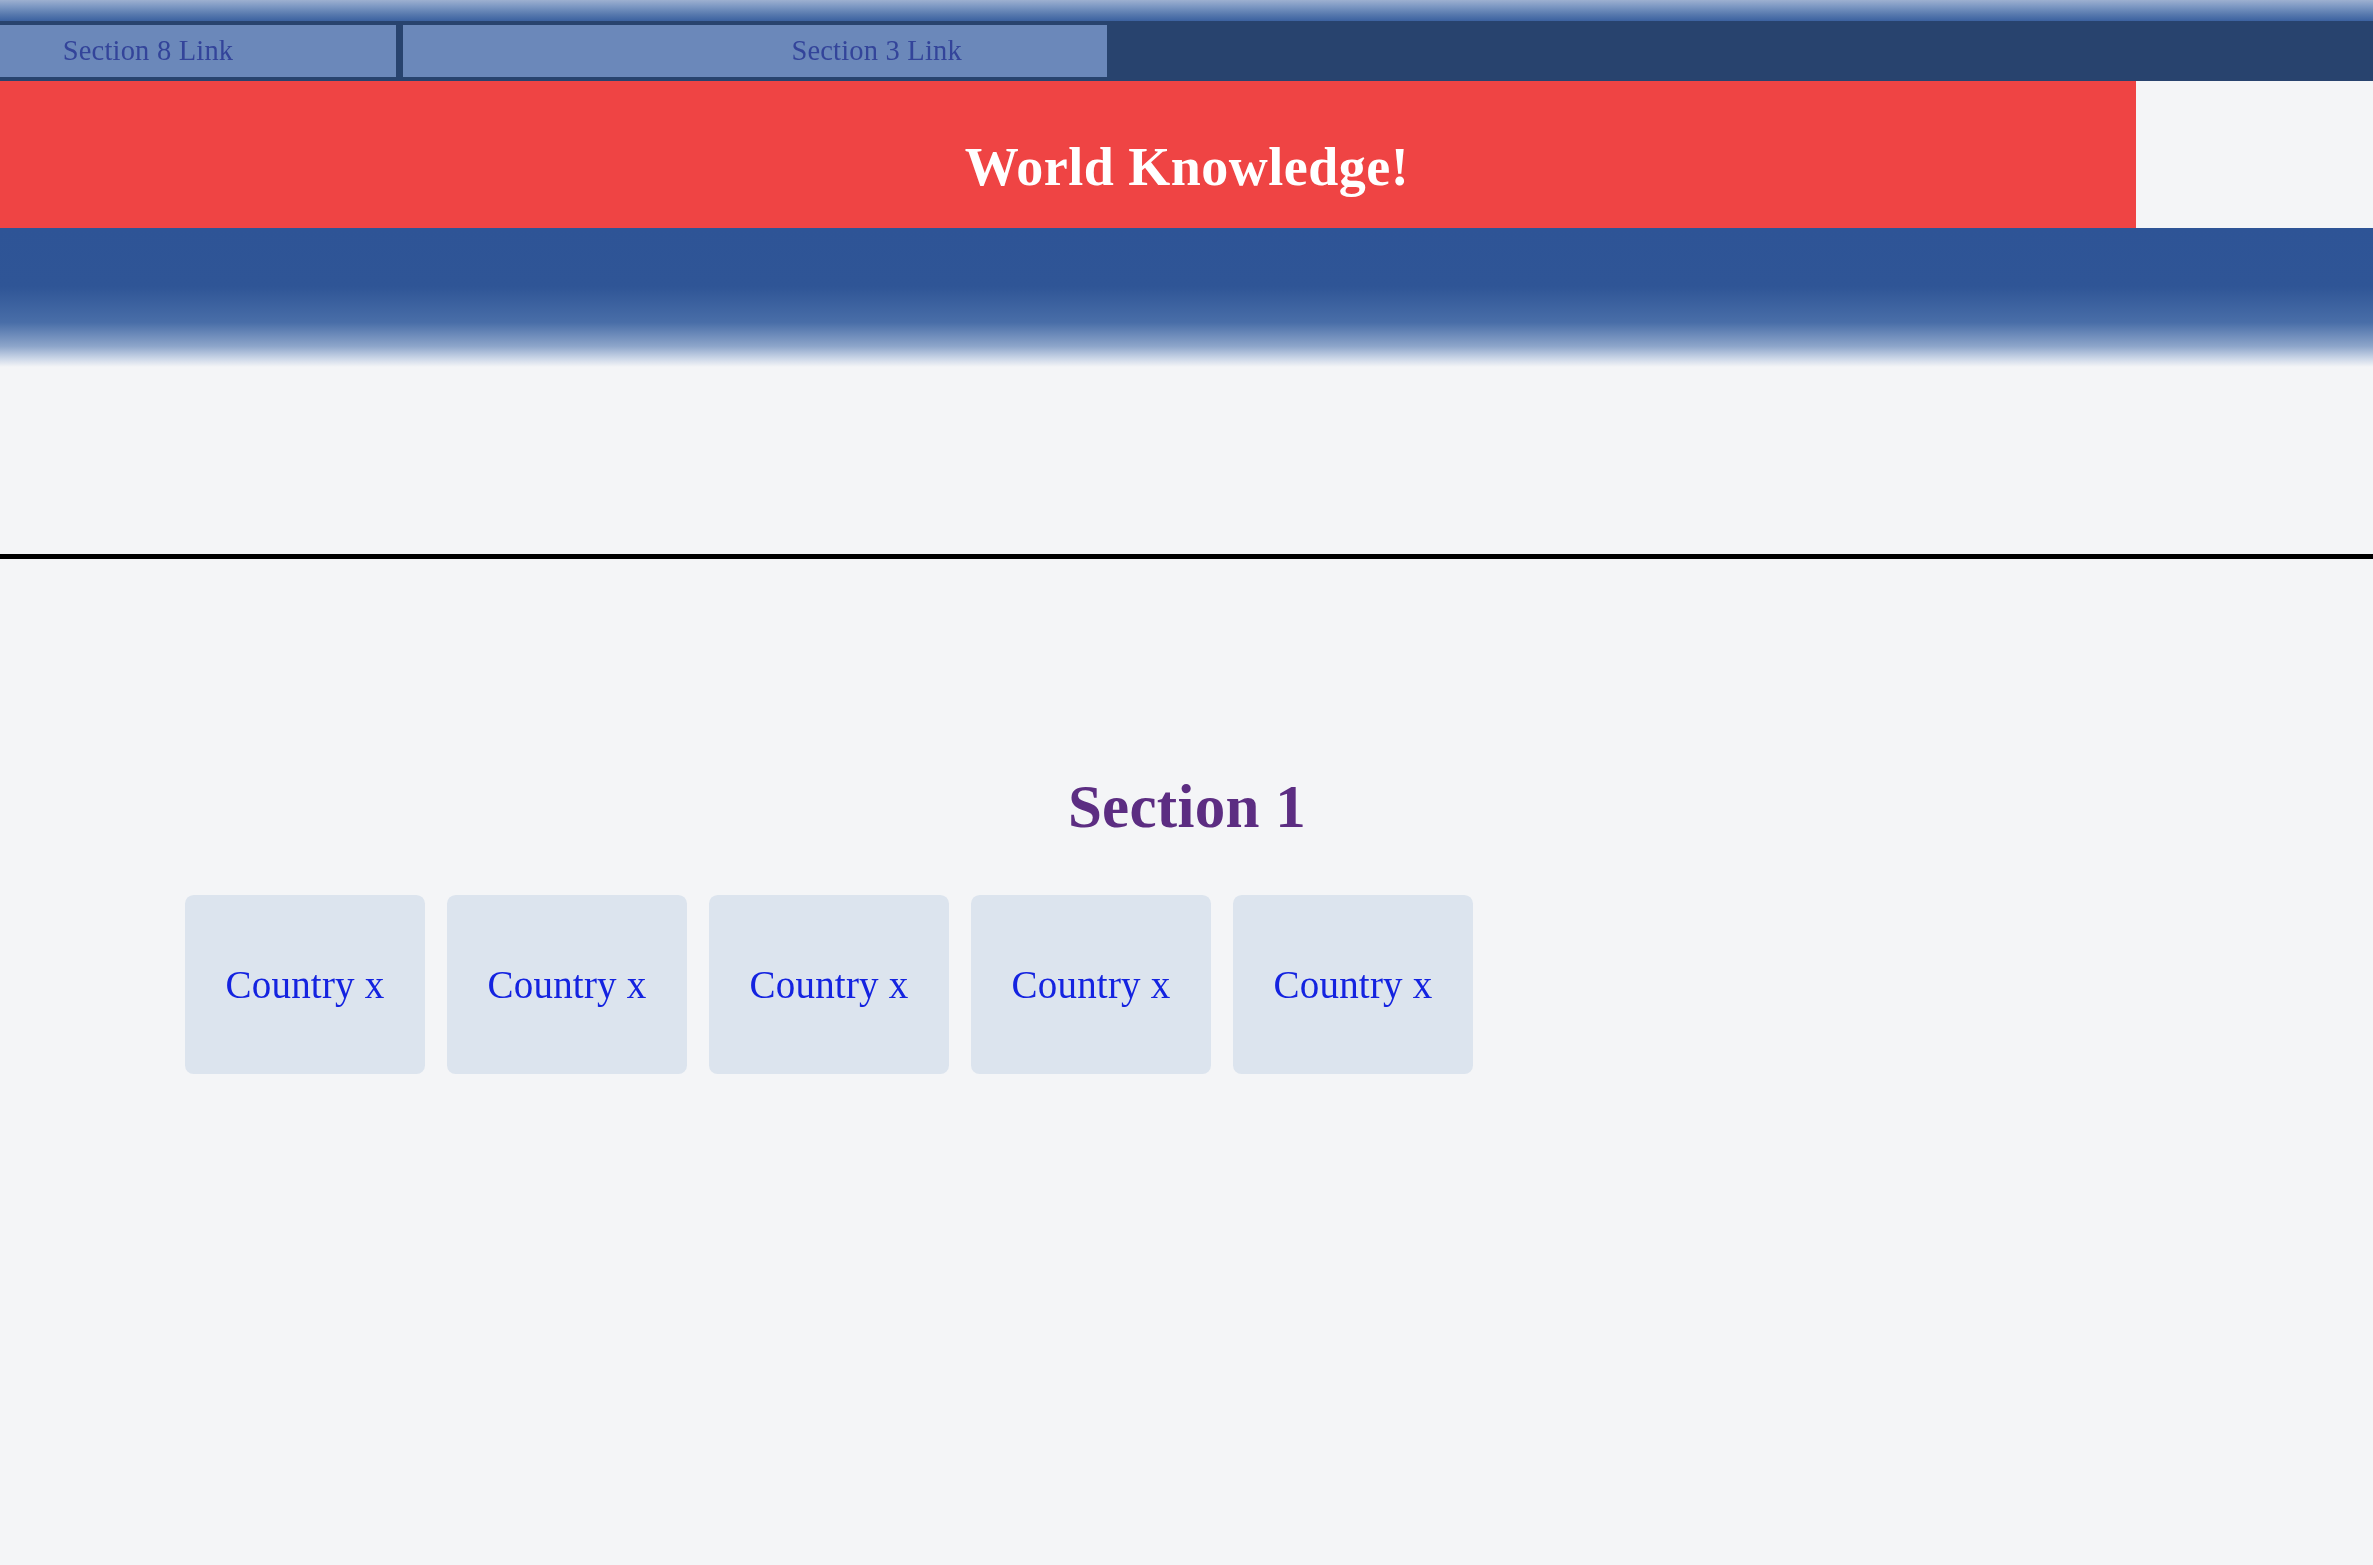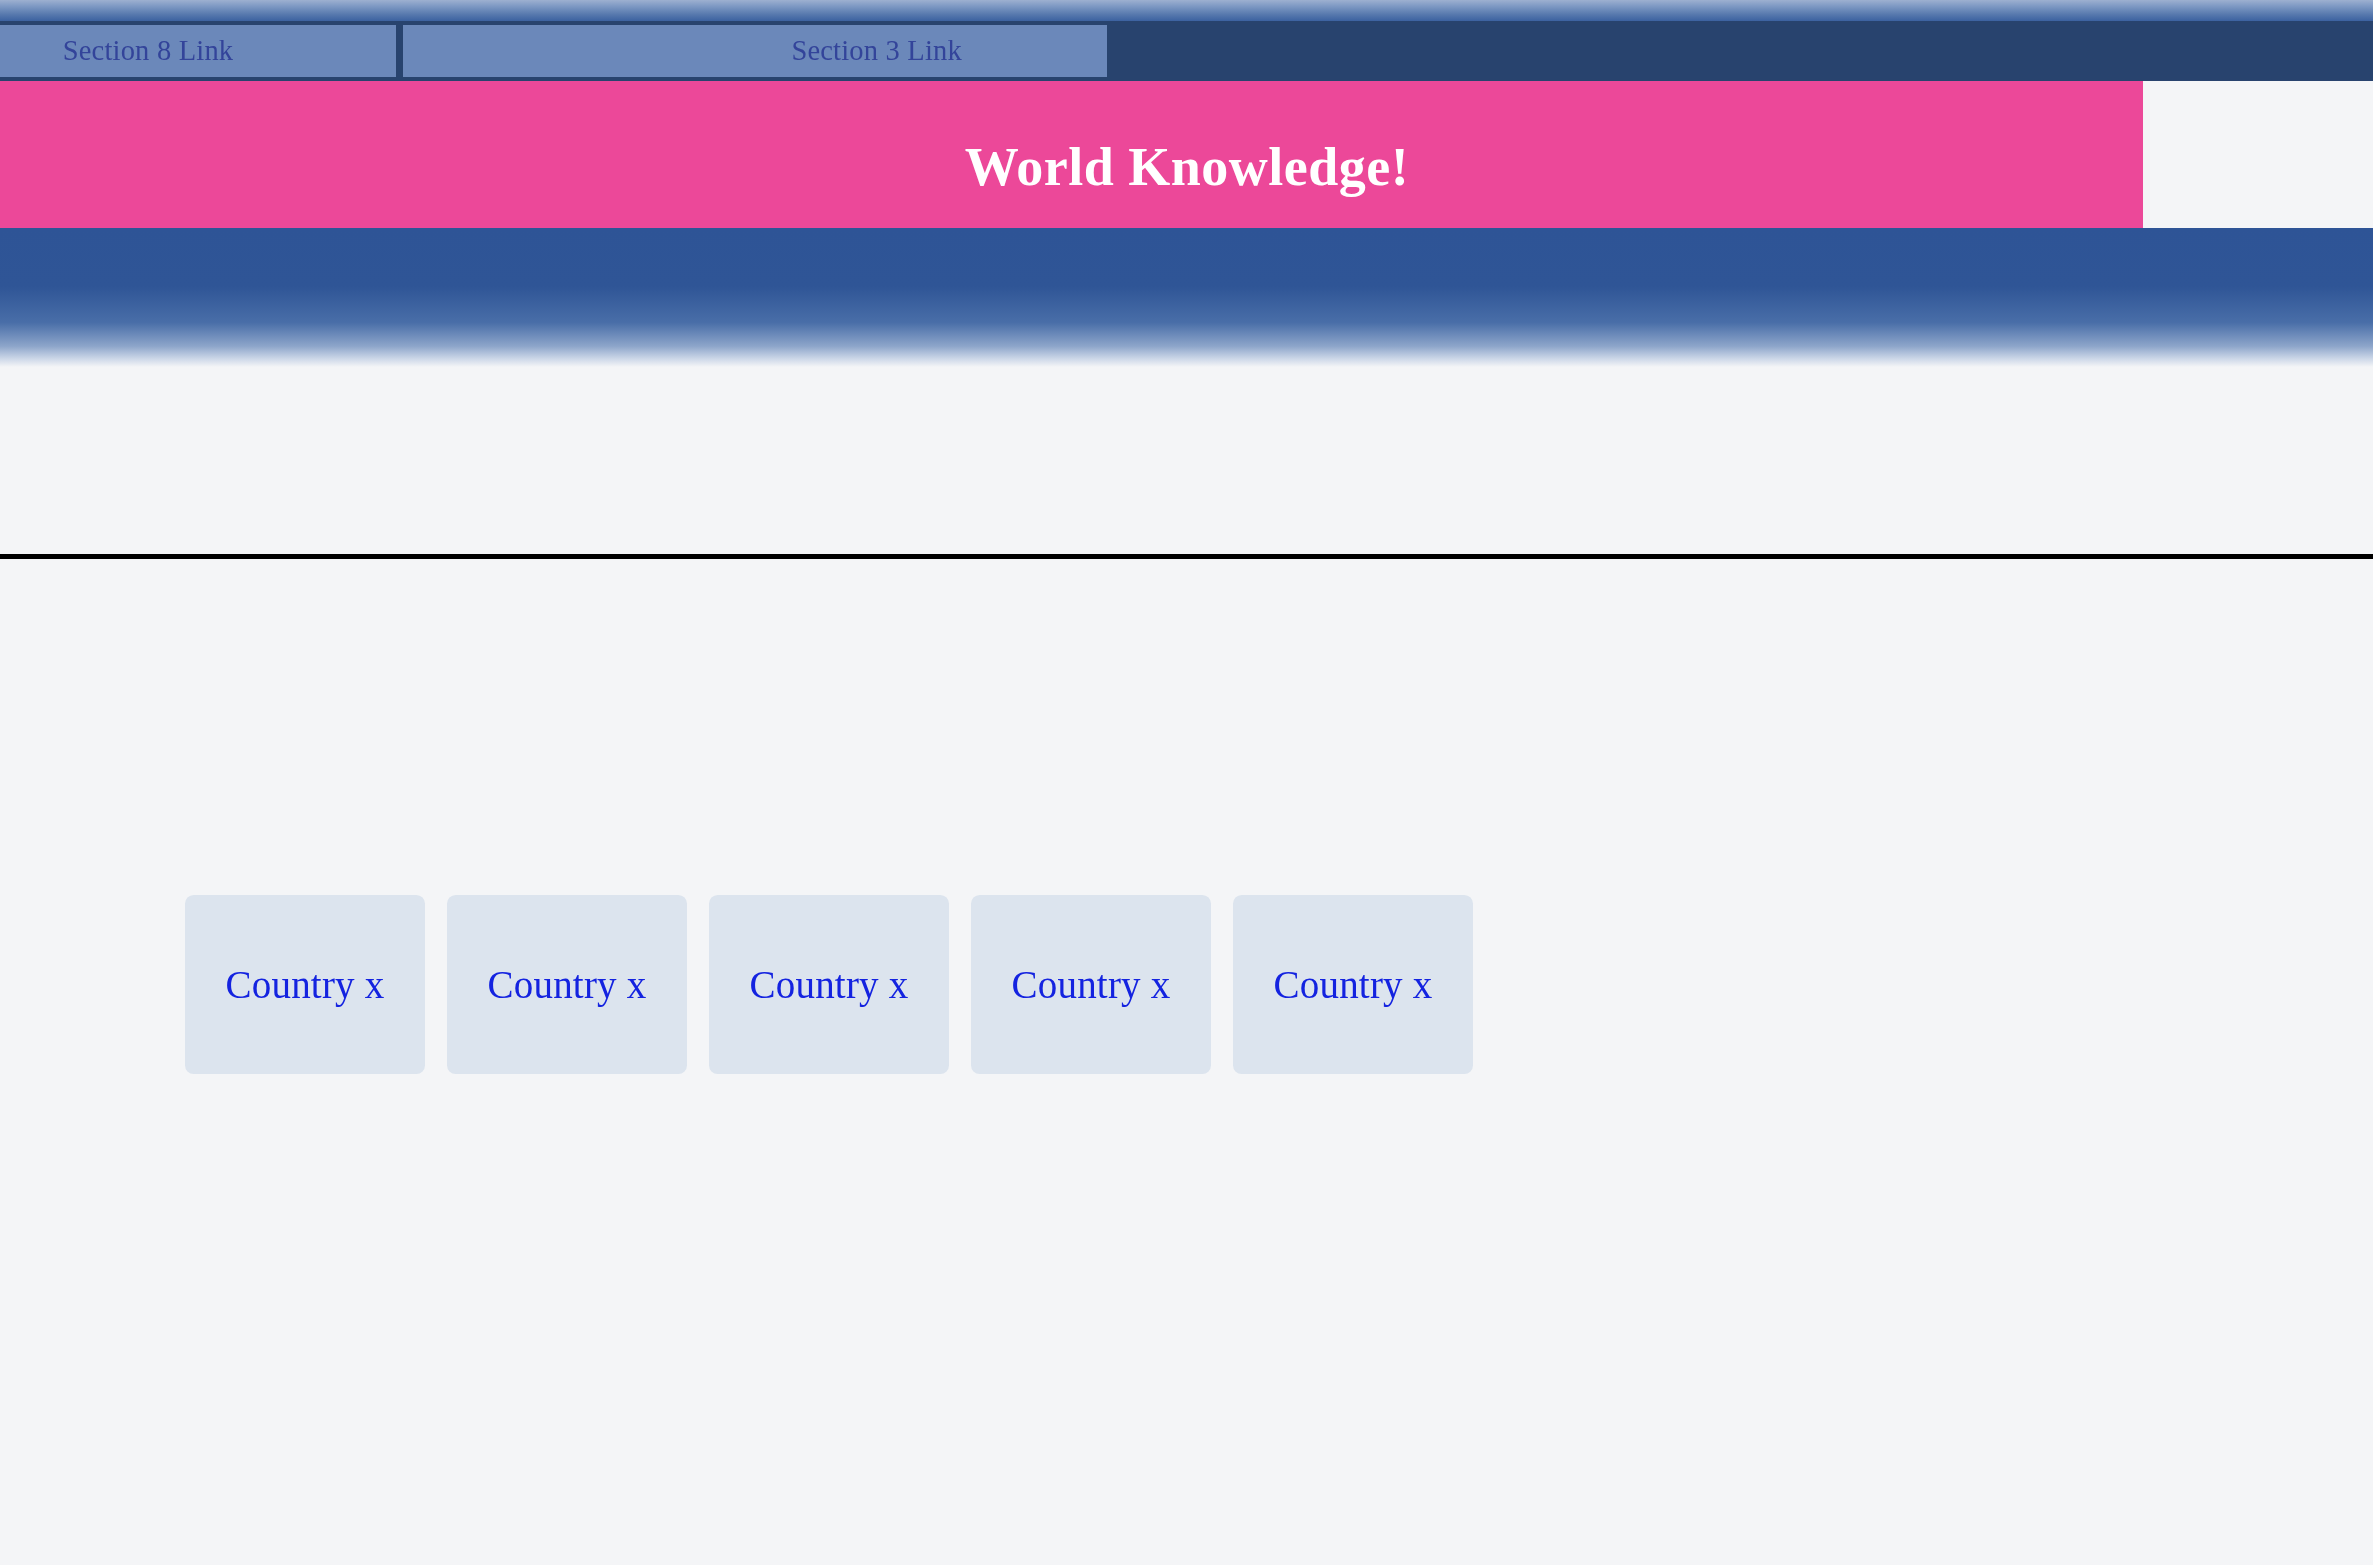--- a/index.html
+++ b/index.html
@@ -61,22 +61,21 @@
     position: relative;
     left: 122px;               
   }
 
   
   .banner {
     position: absolute;
     top: 81px; left: 0;
     width: 2136px;
     height: 147px;
-    background: #ec4899;
-    padding-left: 7px;
+    background: #ef4444;
   }
   .banner-title {
     position: absolute;
     top: 0; left: 0;
     width: 2374px;
     text-align: center;
     margin-top: 55px;
     color: #ffffff;
     font-family: "Liberation Serif", serif;
     font-size: 54px;
@@ -173,20 +172,21 @@
 </nav>
 
 <header class="banner">
   <h1 class="banner-title">World Knowledge!</h1>
 </header>
 <div class="banner-fade"></div>
 
 <main class="content">
   <div class="divider-rule"></div>
 
+  <h2 class="section-title">Section 1</h2>
 
   <div class="card-grid">
     <div class="country-card">
       <span class="card-label">Country x</span>
     </div>
     <div class="country-card">
       <span class="card-label">Country x</span>
     </div>
     <div class="country-card">
       <span class="card-label">Country x</span>

